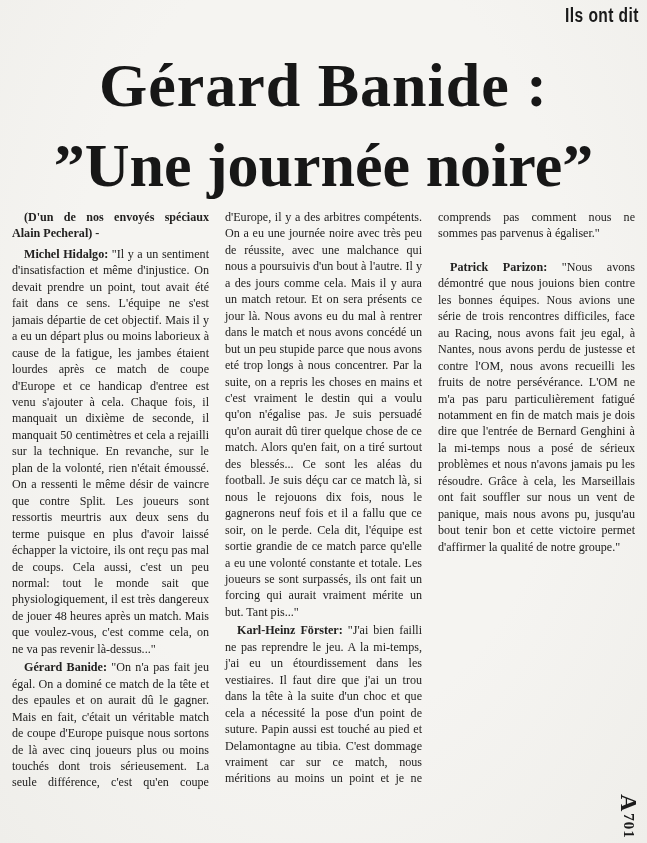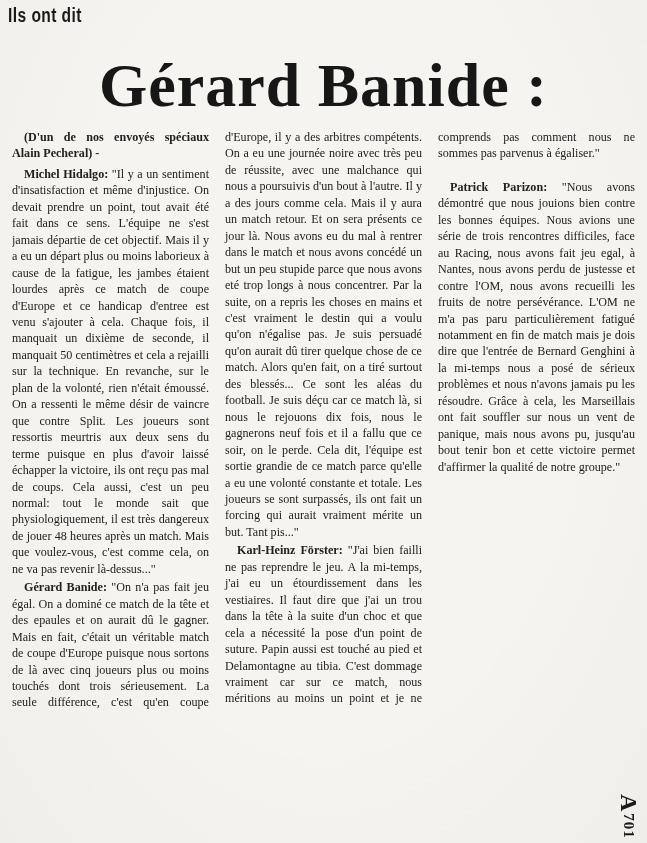--- a/index.html
+++ b/index.html
@@ -14,21 +14,21 @@
   }
   .sheet {
     position: relative;
     width: 647px;
     height: 843px;
     overflow: hidden;
     background: radial-gradient(ellipse at 50% 40%, #f5f4f1 55%, #efeeea 100%);
     color: #1f1f1f;
   }
   .kicker {
-    text-align: left;
+    text-align: right;
     padding-top: 5px;
     font-family: "Liberation Sans", sans-serif;
     font-weight: bold;
     font-size: 19px;
     color: #1a1a1a;
   }
   .kicker .condensed {
     display: inline-block;
     transform: scale(0.82, 1.08);
     letter-spacing: 0.5px;
@@ -106,20 +106,21 @@
 <body>
 
 <div class="sheet">
 
   <div class="kicker">
     <span class="condensed">Ils ont dit</span>
   </div>
 
   <div class="headline">
     <div class="headline-line1">Gérard Banide :</div>
+    <div class="headline-line2">”Une journée noire”</div>
   </div>
 
   <div class="columns" lang="fr">
 
     <p class="byline">(D'un de nos envoyés spéciaux Alain Pecheral) -</p>
 
     <p class="para"><span class="speaker">Michel Hidalgo:</span> <span>"Il y a un sentiment d'insatisfaction et même d'injustice. On devait prendre un point, tout avait été fait dans ce sens. L'équipe ne s'est jamais départie de cet objectif. Mais il y a eu un départ plus ou moins laborieux à cause de la fatigue, les jambes étaient lourdes après ce match de coupe d'Europe et ce handicap d'entree est venu s'ajouter à cela. Chaque fois, il manquait un dixième de seconde, il manquait 50 centimètres et cela a rejailli sur la technique. En revanche, sur le plan de la volonté, rien n'était émoussé. On a ressenti le même désir de vaincre que contre Split. Les joueurs sont ressortis meurtris aux deux sens du terme puisque en plus d'avoir laissé échapper la victoire, ils ont reçu pas mal de coups. Cela aussi, c'est un peu normal: tout le monde sait que physiologiquement, il est très dangereux de jouer 48 heures après un match. Mais que voulez-vous, c'est comme cela, on ne va pas revenir là-dessus..."</span></p>
 
     <p class="para"><span class="speaker">Gérard Banide:</span> <span>"On n'a pas fait jeu égal. On a dominé ce match de la tête et des epaules et on aurait dû le gagner. Mais en fait, c'était un véritable match de coupe d'Europe puisque nous sortons de là avec cinq joueurs plus ou moins touchés dont trois sérieusement. La seule différence, c'est qu'en coupe d'Europe, il y a des arbitres compétents. On a eu une journée noire avec très peu de réussite, avec une malchance qui nous a poursuivis d'un bout à l'autre. Il y a des jours comme cela. Mais il y aura un match retour. Et on sera présents ce jour là. Nous avons eu du mal à rentrer dans le match et nous avons concédé un but un peu stupide parce que nous avons eté trop longs à nous concentrer. Par la suite, on a repris les choses en mains et c'est vraiment le destin qui a voulu qu'on n'égalise pas. Je suis persuadé qu'on aurait dû tirer quelque chose de ce match. Alors qu'en fait, on a tiré surtout des blessés... Ce sont les aléas du football. Je suis déçu car ce match là, si nous le rejouons dix fois, nous le gagnerons neuf fois et il a fallu que ce soir, on le perde. Cela dit, l'équipe est sortie grandie de ce match parce qu'elle a eu une volonté constante et totale. Les joueurs se sont surpassés, ils ont fait un forcing qui aurait vraiment mérite un but. Tant pis..."</span></p>
 

